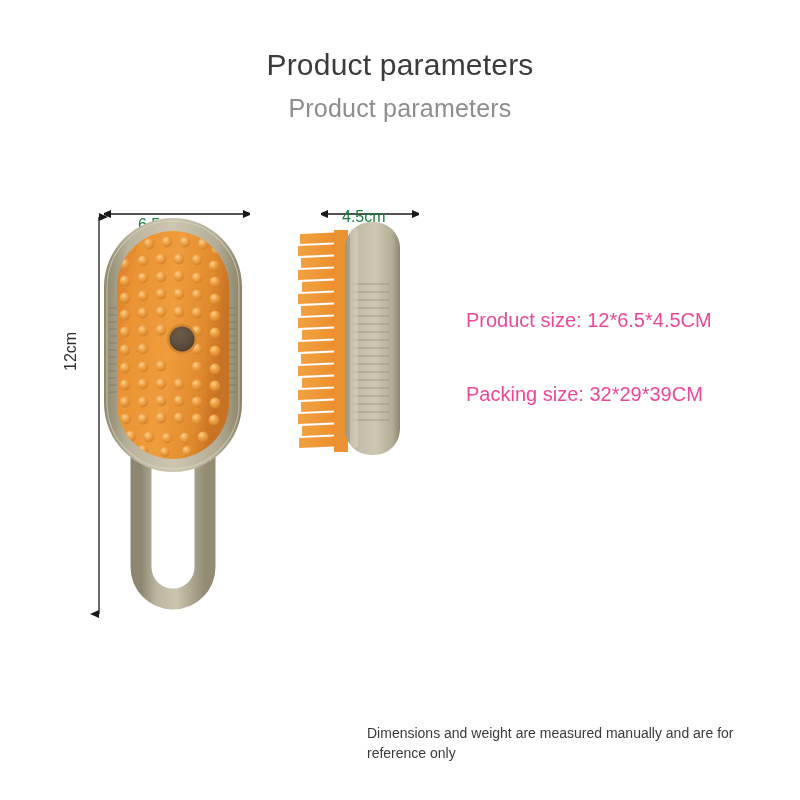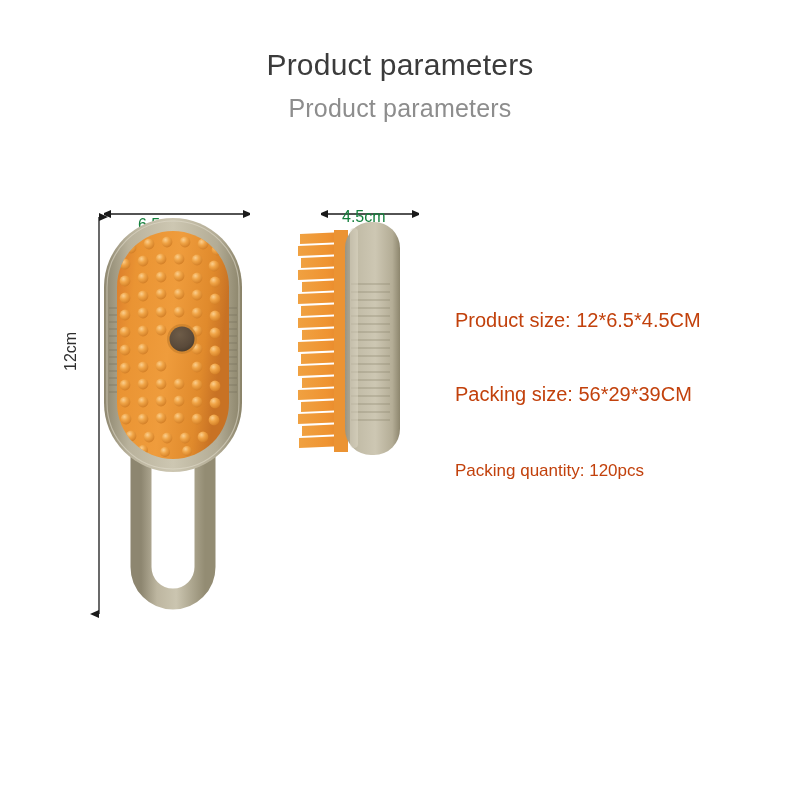--- a/index.html
+++ b/index.html
@@ -63,22 +63,23 @@
     white-space: nowrap;
     transform: rotate(-90deg);
     transform-origin: left top;
   }
 
   .dim-arrow { position: absolute; }
 
   
   .spec-line {
     position: absolute;
-    color: #c2410c;
+    color: #ec4899;
     white-space: nowrap;
+    margin-left: 11px;
   }
   .spec-product  { left: 455px; top: 309px; font-size: 20px; }
   .spec-packing  { left: 455px; top: 383px; font-size: 20px; }
   .spec-quantity { left: 455px; top: 461px; font-size: 17px; }
 
   
   .footer-note {
     position: absolute;
     left: 367px;
     top: 723px;
@@ -360,18 +361,18 @@
       <line x1="61" y1="192" x2="100" y2="192"></line>
       <line x1="61" y1="200" x2="100" y2="200"></line>
       <line x1="61" y1="208" x2="100" y2="208"></line>
     </g>
 
     <rect x="60" y="16" width="8" height="220" rx="4" fill="#ded8c6" opacity="0.5"></rect>
   </svg>
 
   <div class="spec-line spec-product">Product size: 12*6.5*4.5CM</div>
 
-  <div class="spec-line spec-packing">Packing size: 56*29*39CM</div>
-
-  <div class="spec-line spec-quantity">Packing quantity: 120pcs</div>
-
+  <div class="spec-line spec-packing">Packing size: 32*29*39CM</div>
+
+
+  <div class="footer-note">Dimensions and weight are measured manually and are for reference only</div>
 
 </div>
 
 </body></html>

